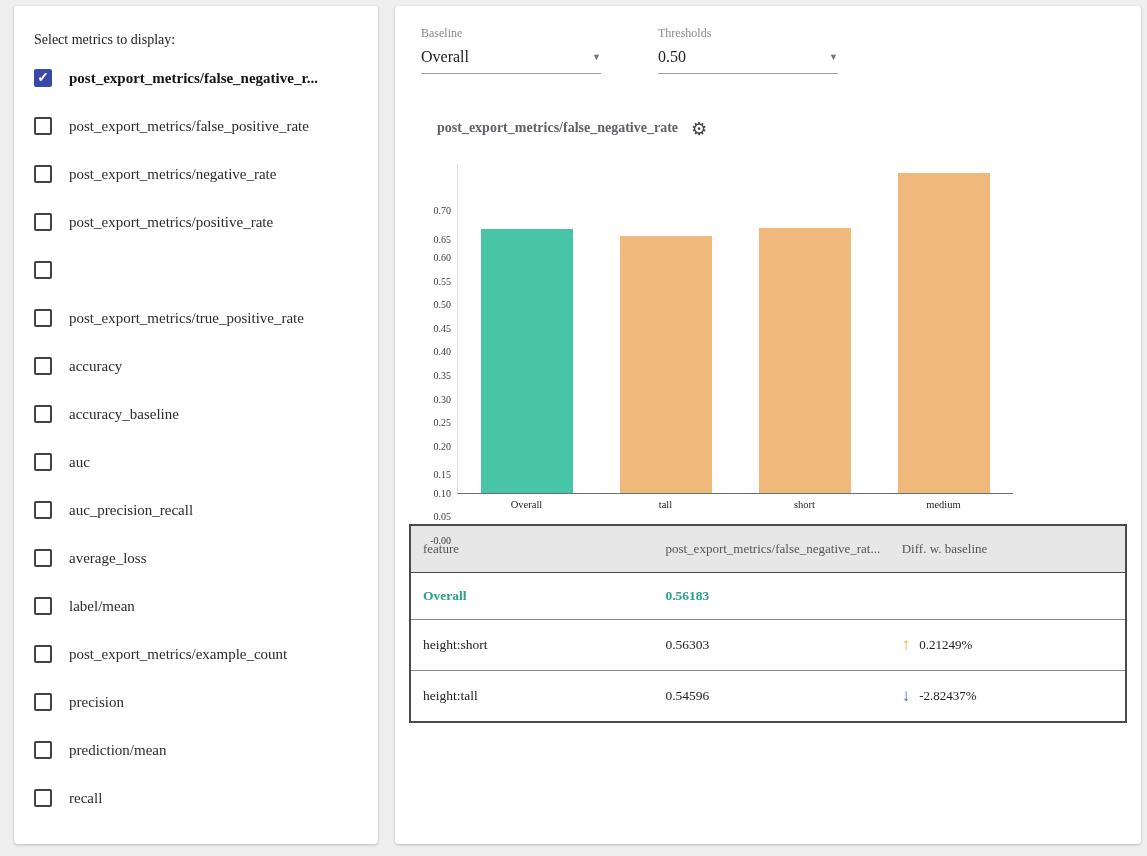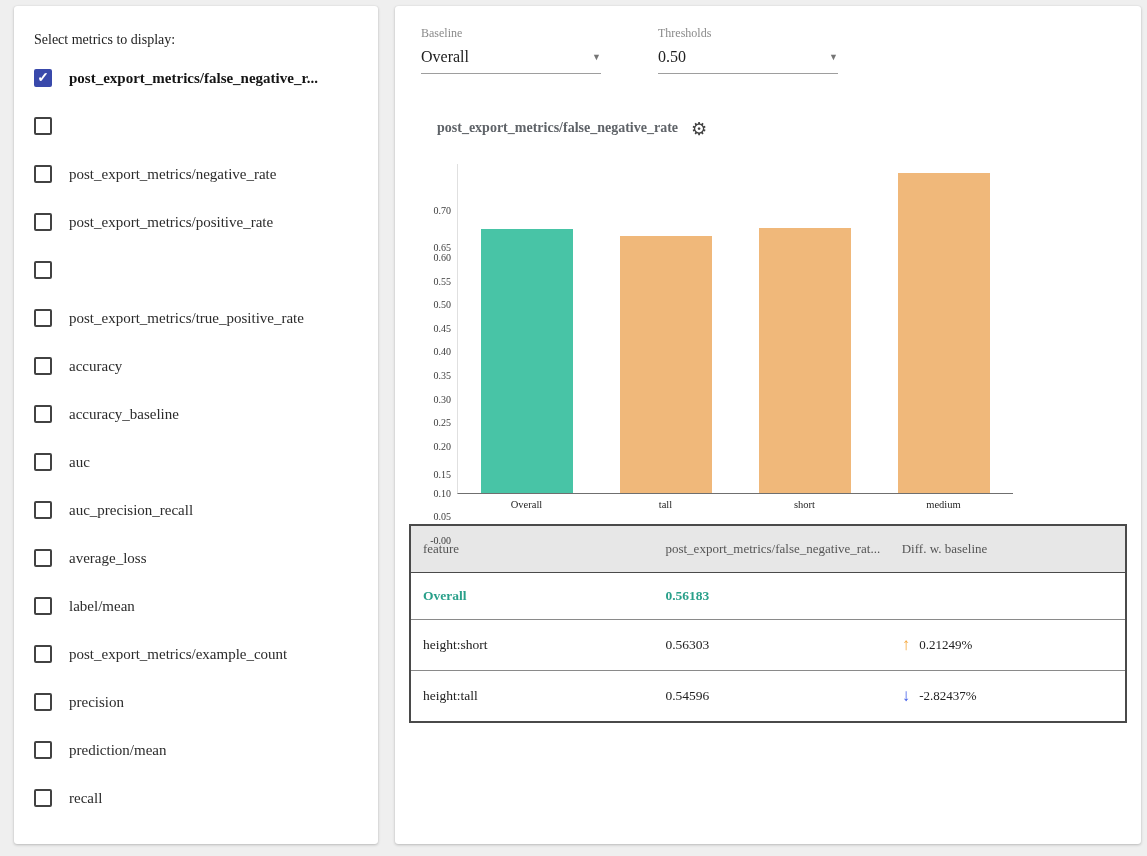--- a/index.html
+++ b/index.html
@@ -81,20 +81,21 @@
 
   <aside class="card left-card">
     <div class="panel-title">Select metrics to display:</div>
     <div id="metric-list">
         <div class="metric-item">
           <span class="checkbox checked">✓</span>
           <span class="metric-label bold">post_export_metrics/false_negative_r...</span>
         </div>
         <div class="metric-item">
           <span class="checkbox"></span>
+          <span class="metric-label">post_export_metrics/false_positive_rate</span>
         </div>
         <div class="metric-item">
           <span class="checkbox"></span>
           <span class="metric-label">post_export_metrics/negative_rate</span>
         </div>
         <div class="metric-item">
           <span class="checkbox"></span>
           <span class="metric-label">post_export_metrics/positive_rate</span>
         </div>
         <div class="metric-item">
@@ -167,21 +168,21 @@
     </div>
 
     <div class="chart-header">
       <span class="chart-title">post_export_metrics/false_negative_rate</span>
       <span class="gear">⚙</span>
     </div>
 
     <div class="chart-area">
       <div class="y-axis" id="y-axis">
           <div class="y-tick" style="top: -5px;">0.70</div>
-          <div class="y-tick" style="top: 32px;">0.65</div>
+          <div class="y-tick" style="top: 24px;">0.65</div>
           <div class="y-tick" style="top: 42.1429px;">0.60</div>
           <div class="y-tick" style="top: 65.7143px;">0.55</div>
           <div class="y-tick" style="top: 89.2857px;">0.50</div>
           <div class="y-tick" style="top: 112.857px;">0.45</div>
           <div class="y-tick" style="top: 136.429px;">0.40</div>
           <div class="y-tick" style="top: 160px;">0.35</div>
           <div class="y-tick" style="top: 183.571px;">0.30</div>
           <div class="y-tick" style="top: 207.143px;">0.25</div>
           <div class="y-tick" style="top: 230.714px;">0.20</div>
           <div class="y-tick" style="top: 259px;">0.15</div>

